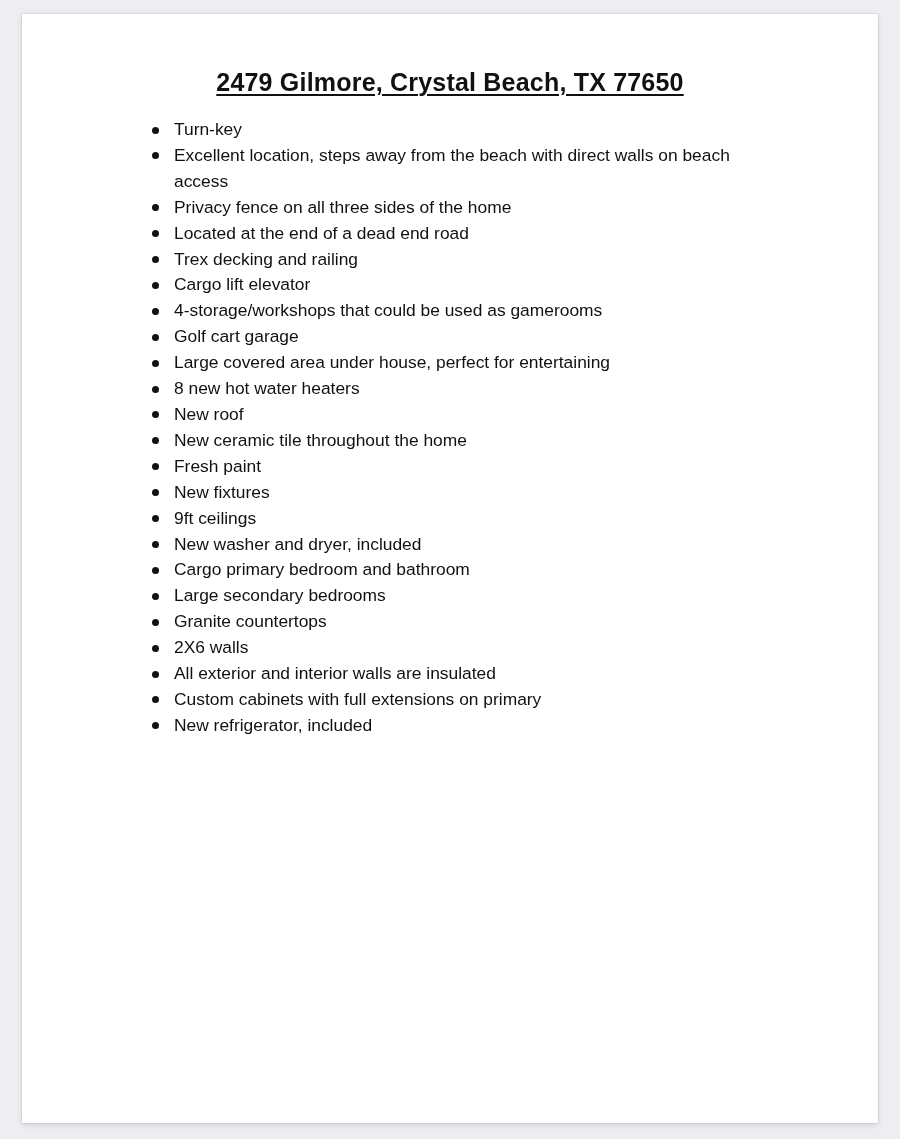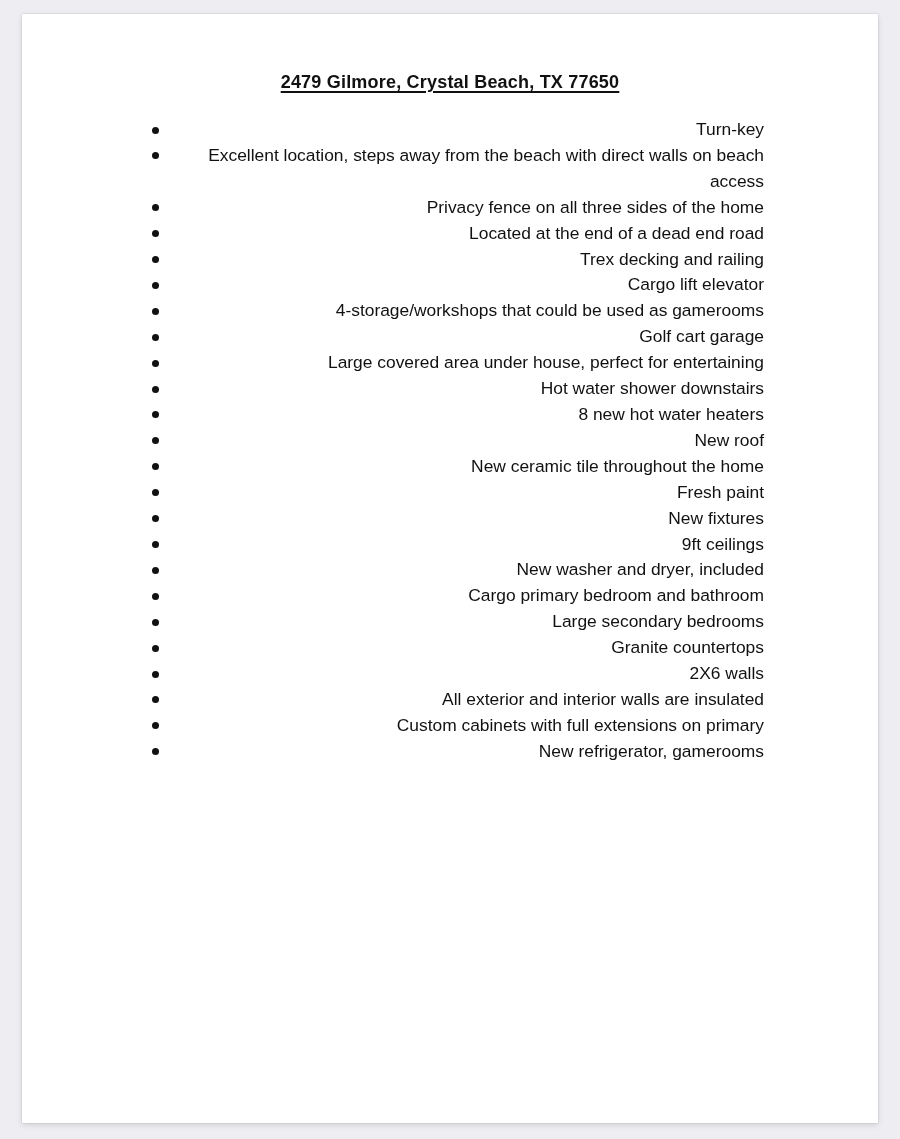--- a/index.html
+++ b/index.html
@@ -26,21 +26,21 @@
     width: 856px;
     height: 1109px;
     background: #ffffff;
     box-shadow: 0 0 1px rgba(0,0,0,0.28), 0 2px 6px rgba(0,0,0,0.12);
     box-sizing: border-box;
   }
   .doc-title {
     margin: 0;
     padding-top: 55px;
     text-align: center;
-    font-size: 18px;
+    font-size: 25px;
     line-height: 26px;
     font-weight: bold;
     color: #111111;
     letter-spacing: 0.2px;
   }
   .doc-title span {
     text-decoration: underline;
     text-decoration-thickness: 2px;
     text-underline-offset: 3px;
   }
@@ -49,21 +49,20 @@
     padding: 0 0 0 152px;
     list-style: none;
     max-width: 590px;
   }
   .feature-list li {
     position: relative;
     font-size: 17.4px;
     line-height: 25.9px;
     color: #111111;
     max-width: 590px;
-    text-align: right;
   }
   .feature-list li::before {
     content: "";
     position: absolute;
     left: -22px;
     top: 9.5px;
     width: 7px;
     height: 7px;
     border-radius: 50%;
     background: #111111;
@@ -80,30 +79,29 @@
     <ul class="feature-list">
         <li>Turn-key</li>
         <li>Excellent location, steps away from the beach with direct walls on beach access</li>
         <li>Privacy fence on all three sides of the home</li>
         <li>Located at the end of a dead end road</li>
         <li>Trex decking and railing</li>
         <li>Cargo lift elevator</li>
         <li>4-storage/workshops that could be used as gamerooms</li>
         <li>Golf cart garage</li>
         <li>Large covered area under house, perfect for entertaining</li>
-        <li>Hot water shower downstairs</li>
         <li>8 new hot water heaters</li>
         <li>New roof</li>
         <li>New ceramic tile throughout the home</li>
         <li>Fresh paint</li>
         <li>New fixtures</li>
         <li>9ft ceilings</li>
         <li>New washer and dryer, included</li>
         <li>Cargo primary bedroom and bathroom</li>
         <li>Large secondary bedrooms</li>
         <li>Granite countertops</li>
         <li>2X6 walls</li>
         <li>All exterior and interior walls are insulated</li>
         <li>Custom cabinets with full extensions on primary</li>
-        <li>New refrigerator, gamerooms</li>
+        <li>New refrigerator, included</li>
       </ul>
   </div>
 </div>
 
 </body></html>

